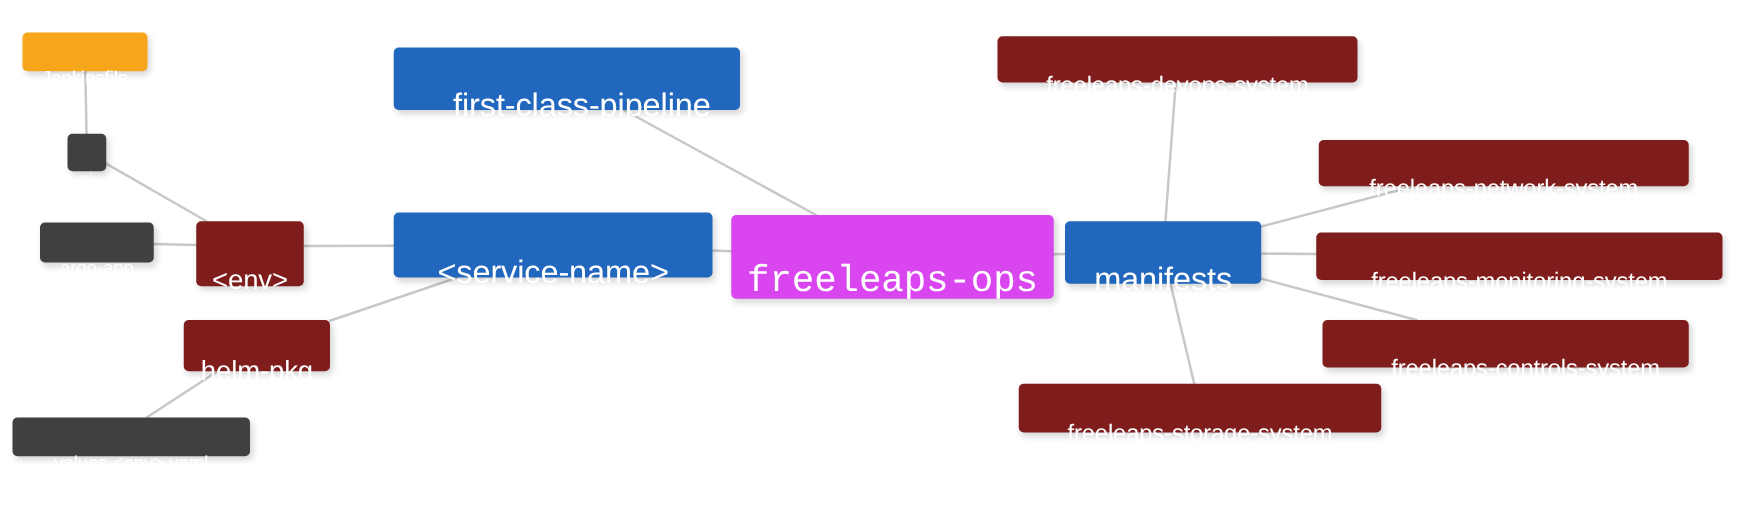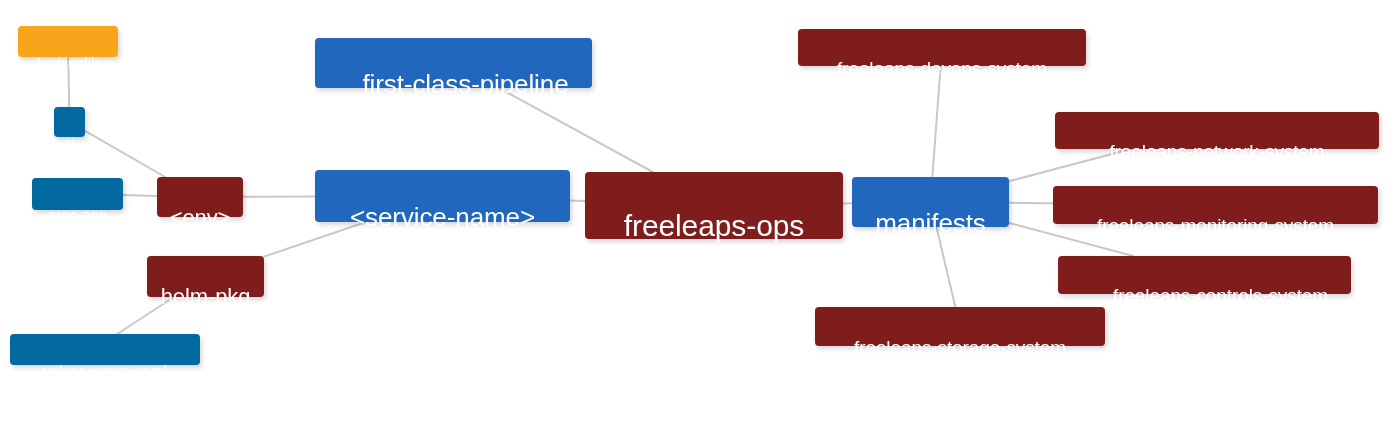--- a/index.html
+++ b/index.html
@@ -41,24 +41,24 @@
     user-select: none;
     letter-spacing: -0.1px;
   }
   .node-label {
     display: block;
     white-space: nowrap;
     margin-top: 41px;
   }
 
   
-  .n-root   { background: #7f1d1d; }
+  .n-root   { background: #d946ef; font-family: Liberation Mono, monospace; }
   .n-blue   { background: #2167BD; }
   .n-green  { background: #7f1d1d; }
-  .n-red    { background: #0369a1; text-decoration: underline; }
+  .n-red    { background: #404040; text-decoration: underline; }
   .n-orange { background: #F7A61B; }
 
   
   .s-xl { font-size: 30px; }
   .s-lg { font-size: 26px; }
   .s-md { font-size: 22px; }
   .s-sm { font-size: 19px; }
   .s-xs { font-size: 15px; }
   .s-xxs{ font-size: 13px; }
 </style>
@@ -88,42 +88,42 @@
       </div>
       <div class="node n-blue s-lg" style="left: 315px; top: 38px; width: 277px; height: 50px; padding-left: 24px;">
         <span class="node-label">first-class-pipeline</span>
       </div>
       <div class="node n-blue s-lg" style="left: 315px; top: 170px; width: 255px; height: 52px;">
         <span class="node-label">&lt;service-name&gt;</span>
       </div>
       <div class="node n-blue s-lg" style="left: 852px; top: 177px; width: 157px; height: 50px; align-items: center;">
         <span class="node-label">manifests</span>
       </div>
-      <div class="node n-green s-md" style="left: 157px; top: 177px; width: 86px; height: 40px;">
+      <div class="node n-green s-md" style="left: 157px; top: 177px; width: 86px; height: 52px;">
         <span class="node-label">&lt;env&gt;</span>
       </div>
       <div class="node n-green s-md" style="left: 147px; top: 256px; width: 117px; height: 41px;">
         <span class="node-label">helm-pkg</span>
       </div>
       <div class="node n-red s-xxs" style="left: 54px; top: 107px; width: 31px; height: 30px;">
         <span class="node-label">ci</span>
       </div>
       <div class="node n-red s-xs" style="left: 32px; top: 178px; width: 91px; height: 32px;">
         <span class="node-label">argo-app</span>
       </div>
       <div class="node n-red s-xs" style="left: 10px; top: 334px; width: 190px; height: 31px;">
         <span class="node-label">values.&lt;env&gt;.yaml</span>
       </div>
       <div class="node n-orange s-xs" style="left: 18px; top: 26px; width: 100px; height: 31px;">
         <span class="node-label">Jenkinsfile</span>
       </div>
       <div class="node n-green s-sm" style="left: 798px; top: 29px; width: 288px; height: 37px;">
         <span class="node-label">freeleaps-devops-system</span>
       </div>
-      <div class="node n-green s-sm" style="left: 1055px; top: 112px; width: 324px; height: 37px;">
+      <div class="node n-green s-sm" style="left: 1055px; top: 112px; width: 296px; height: 37px;">
         <span class="node-label">freeleaps-network-system</span>
       </div>
       <div class="node n-green s-sm" style="left: 1053px; top: 186px; width: 325px; height: 38px;">
         <span class="node-label">freeleaps-monitoring-system</span>
       </div>
       <div class="node n-green s-sm" style="left: 1058px; top: 256px; width: 293px; height: 38px; padding-left: 32px;">
         <span class="node-label">freeleaps-controls-system</span>
       </div>
       <div class="node n-green s-sm" style="left: 815px; top: 307px; width: 290px; height: 39px;">
         <span class="node-label">freeleaps-storage-system</span>

